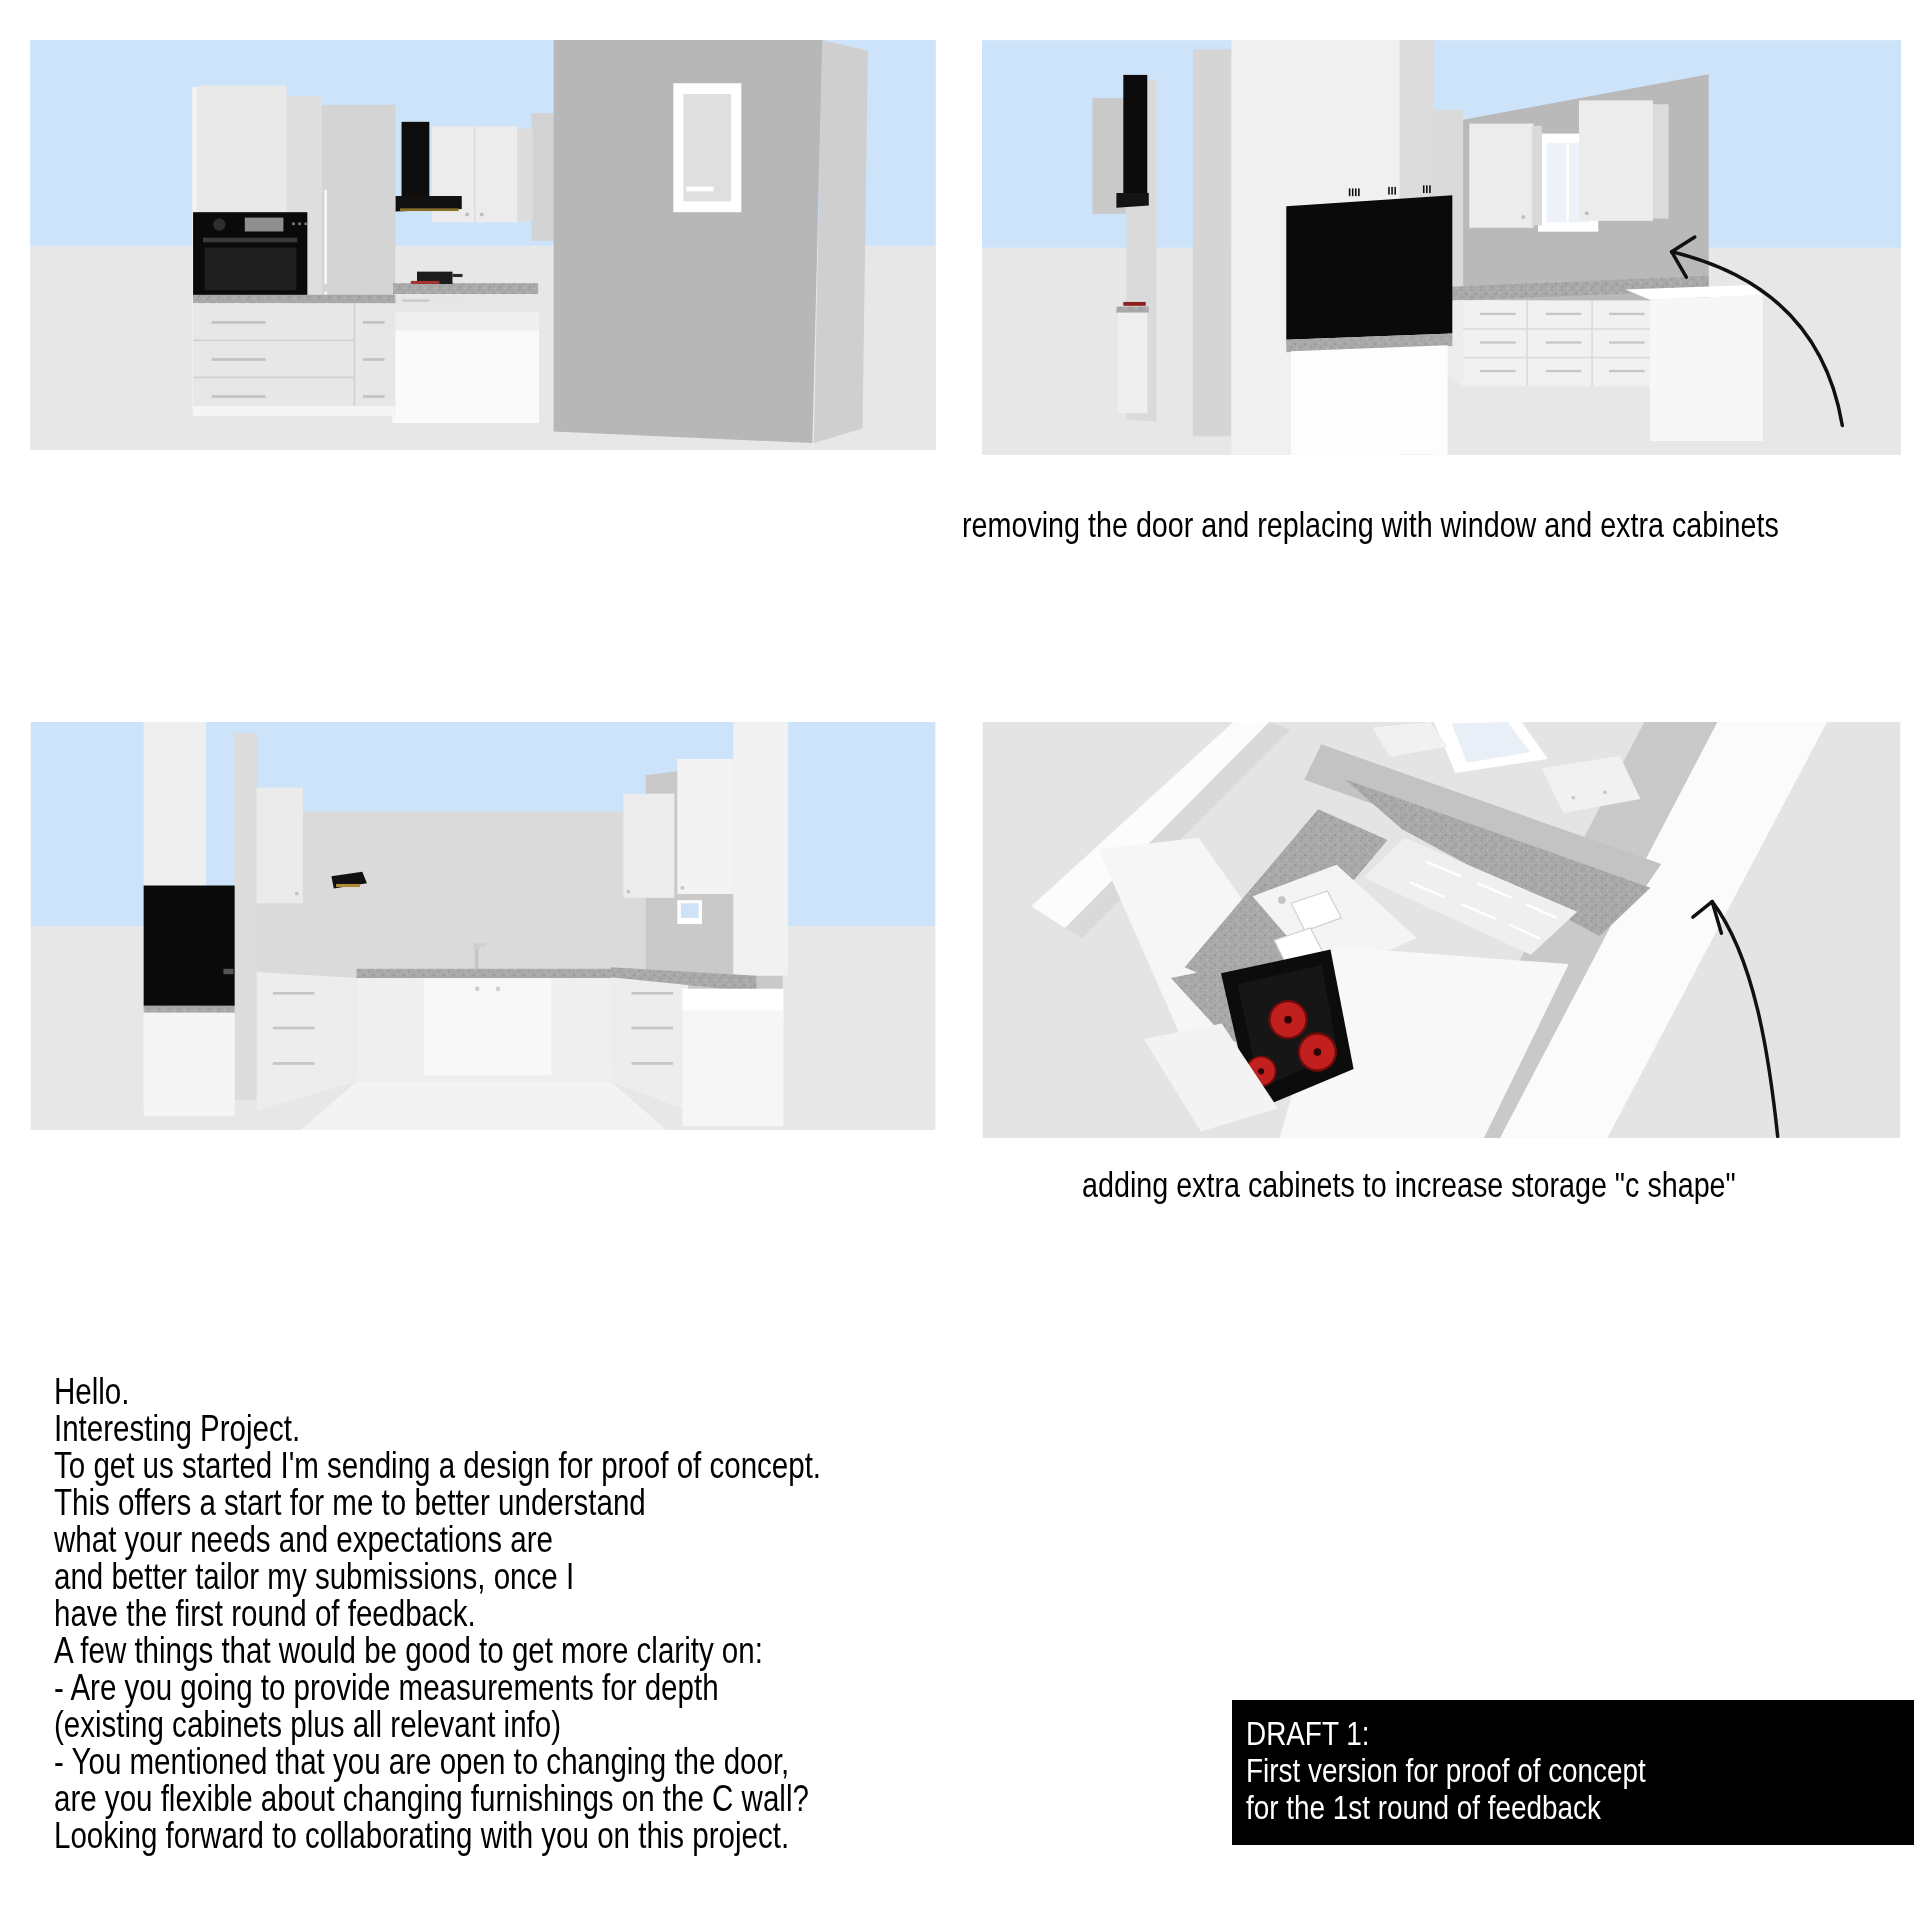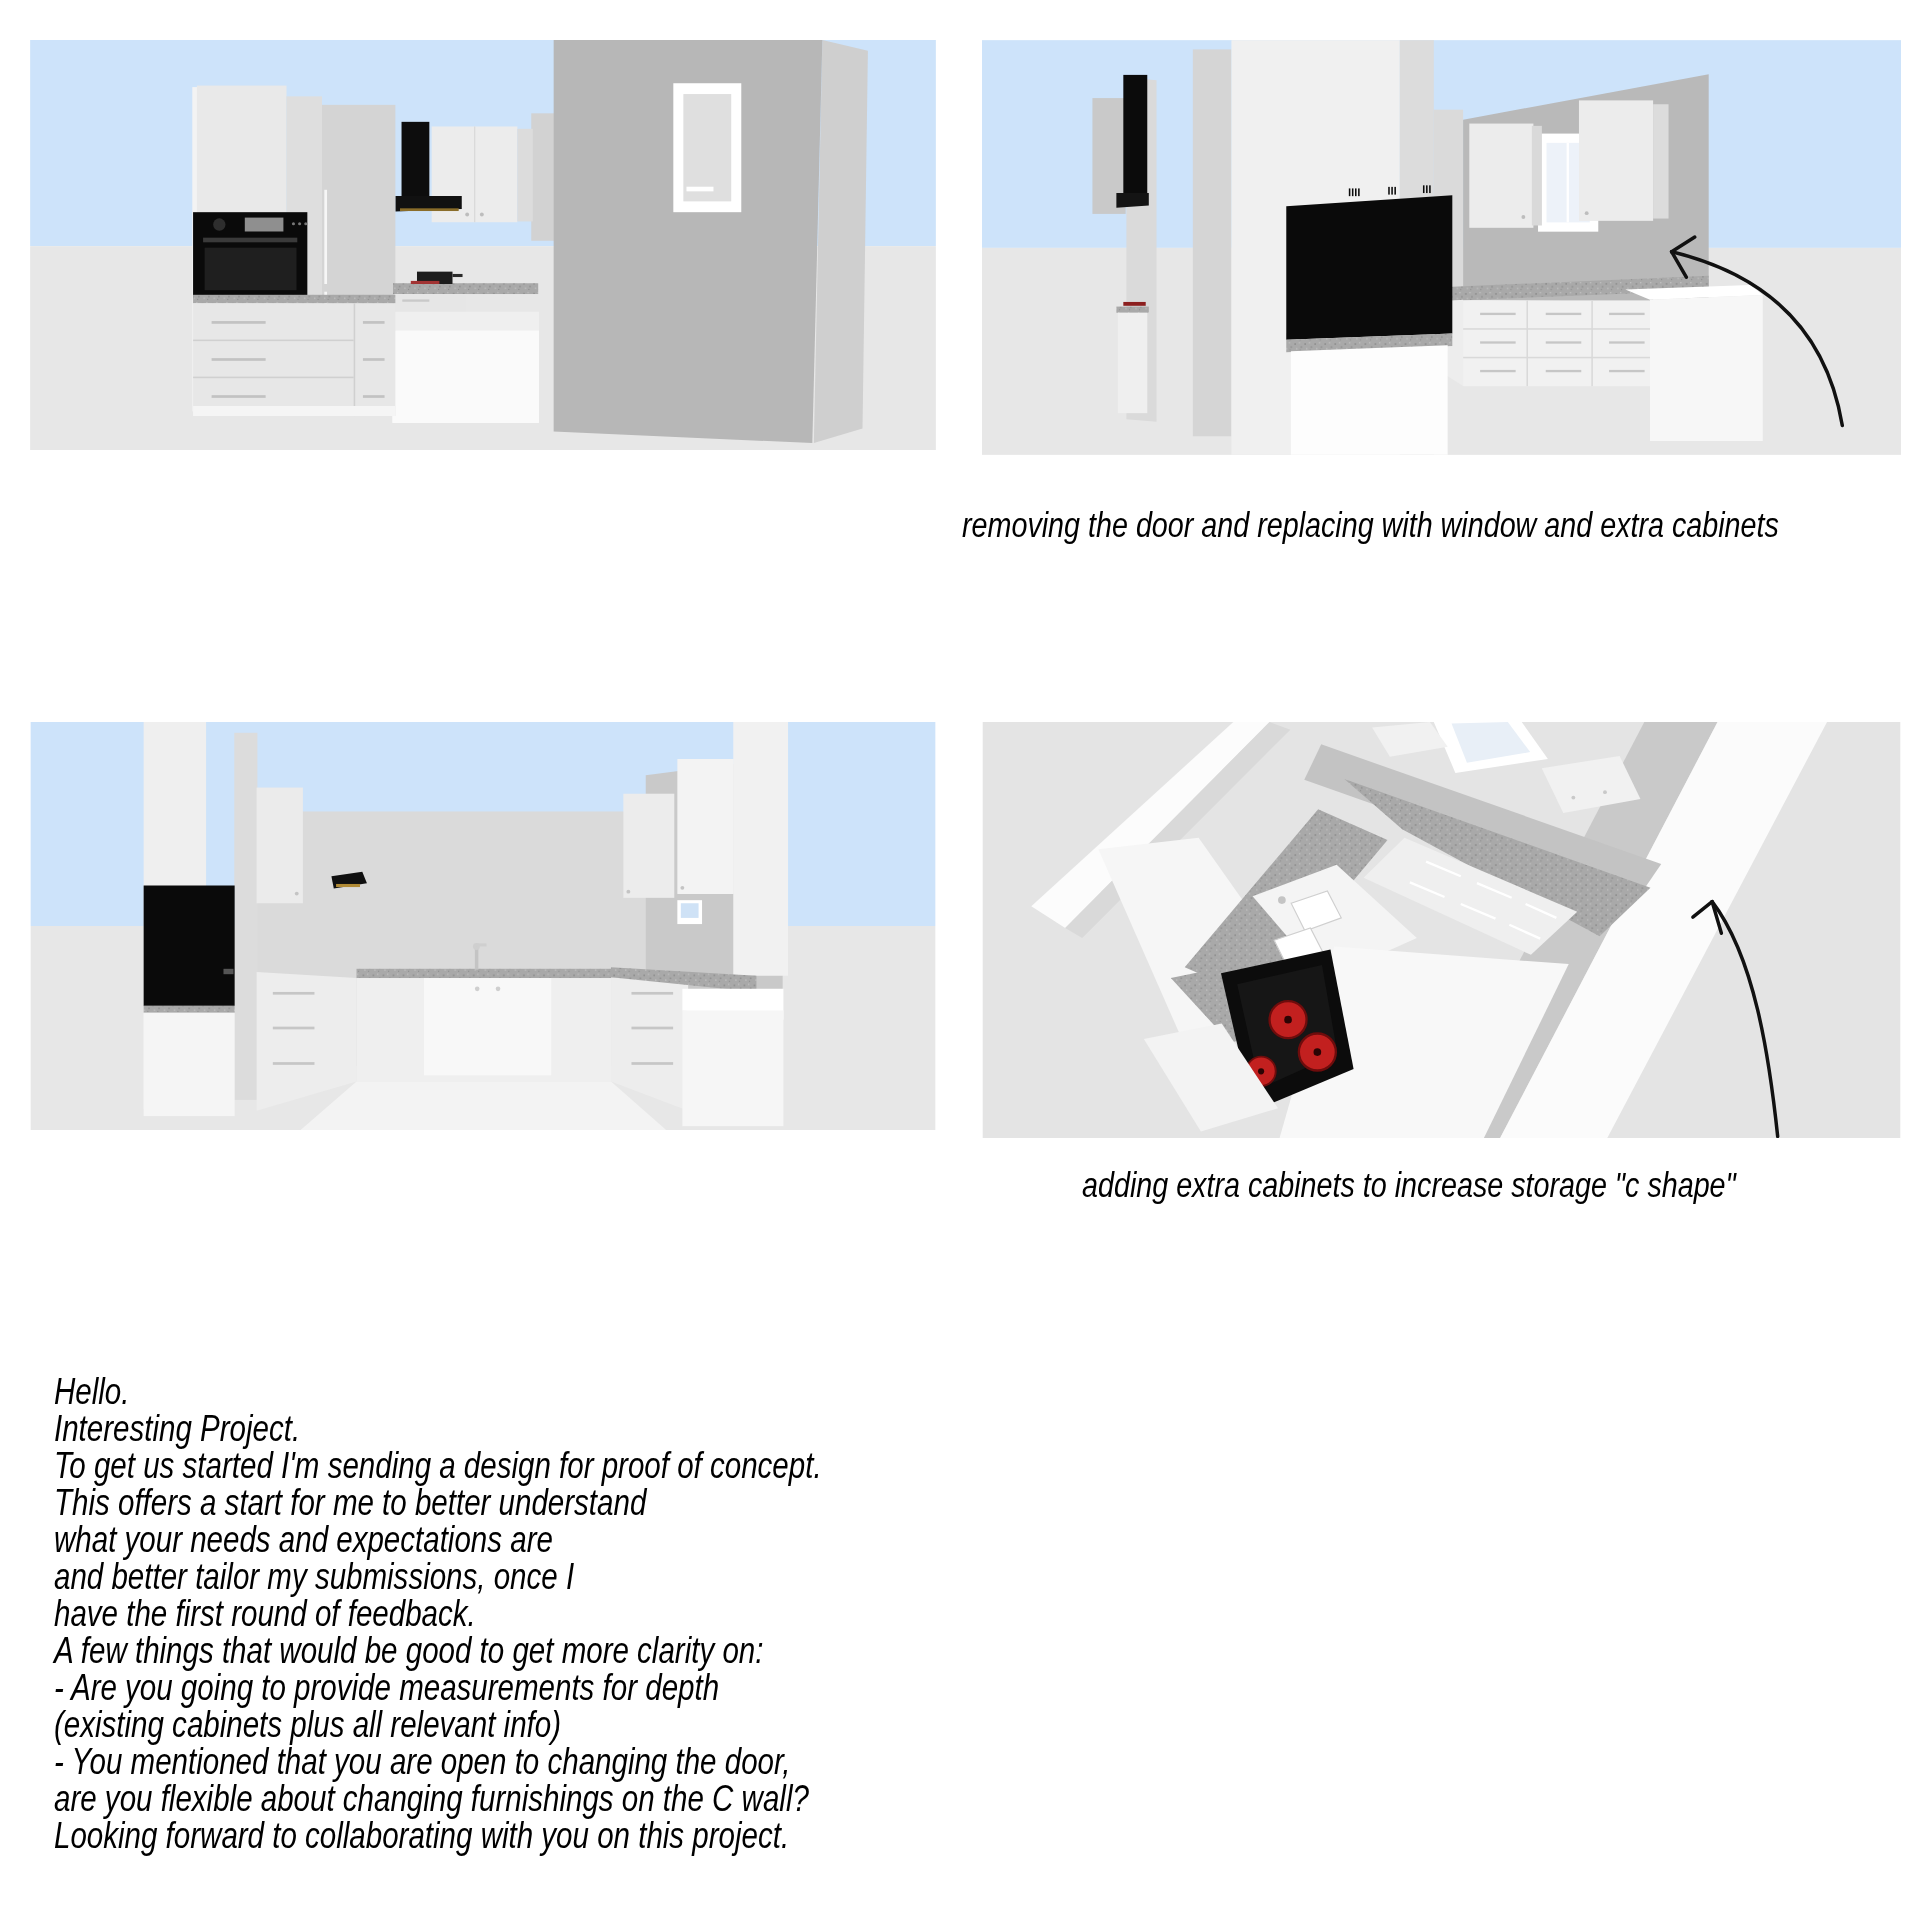--- a/index.html
+++ b/index.html
@@ -1,17 +1,17 @@
 <!DOCTYPE html>
 <html style="font-size:6.2px"><head>
 <meta charset="utf-8">
 <style>
   html,body{margin:0;padding:0;background:#ffffff;}
   .page{position:relative;width:1926px;height:1926px;background:#ffffff;overflow:hidden;
-        font-family:"Liberation Sans","DejaVu Sans",sans-serif;color:#000;font-style:italic;}
+        font-family:"Liberation Sans","DejaVu Sans",sans-serif;color:#000;}
   .figure{position:absolute;}
   .figure svg{display:block;width:100%;height:100%;}
   .caption{position:absolute;font-size:35px;white-space:nowrap;
            transform:scaleX(0.82);transform-origin:0 50%;color:#000;}
   .message{position:absolute;left:54px;top:1373px;transform:scaleX(0.82);transform-origin:0 0;}
   .message .msg-line{font-size:36px;line-height:37px;white-space:nowrap;}
   .draft-box{position:absolute;left:1232px;top:1700px;width:682px;height:145px;background:#000;
              box-sizing:border-box;padding:15.4px 0 0 14px;}
   .draft-box .draft-line{font-size:34px;line-height:37px;color:#fff;white-space:nowrap;
                          transform:scaleX(0.82);transform-origin:0 0;}
@@ -373,15 +373,20 @@
     <div class="msg-line">and better tailor my submissions, once I</div>
     <div class="msg-line">have the first round of feedback.</div>
     <div class="msg-line">A few things that would be good to get more clarity on:</div>
     <div class="msg-line">- Are you going to provide measurements for depth</div>
     <div class="msg-line">(existing cabinets plus all relevant info)</div>
     <div class="msg-line">- You mentioned that you are open to changing the door,</div>
     <div class="msg-line">are you flexible about changing furnishings on the C wall?</div>
     <div class="msg-line">Looking forward to collaborating with you on this project.</div>
   </div>
 
+  <div class="draft-box">
+    <div class="draft-line">DRAFT 1:</div>
+    <div class="draft-line">First version for proof of concept</div>
+    <div class="draft-line">for the 1st round of feedback</div>
+  </div>
 
 </div>
 
 
 </body></html>

